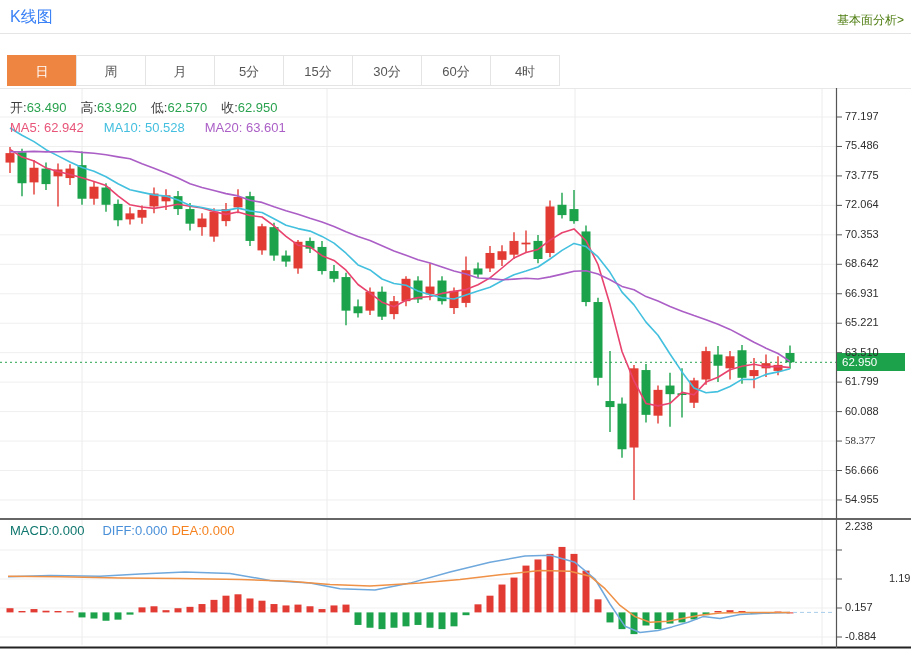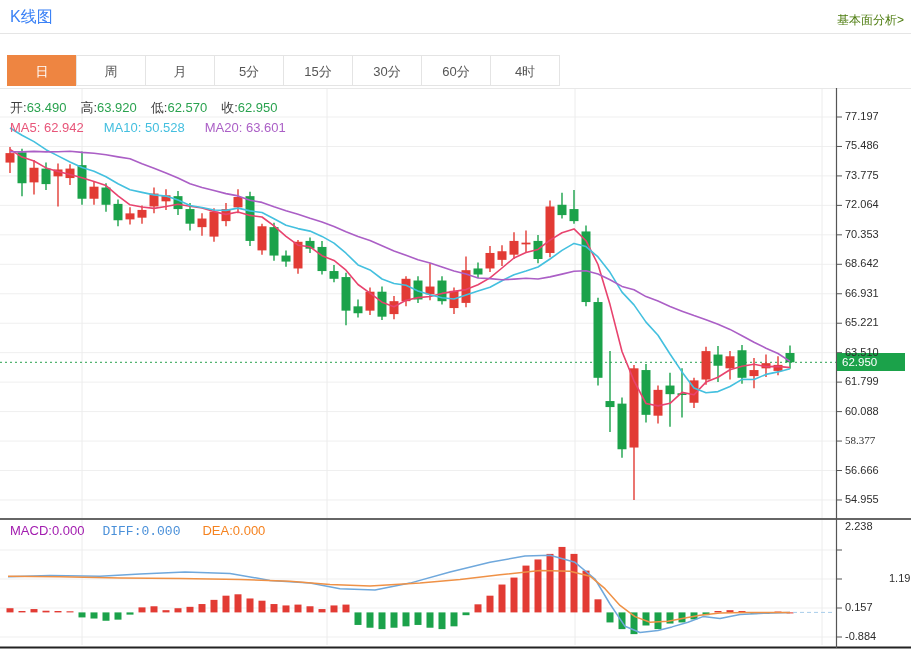--- a/index.html
+++ b/index.html
@@ -15,22 +15,22 @@
   .tab.selected{background:#ee8541;color:#fff;border-color:#ee8541;}
   #chart-svg{left:0;top:0;width:911px;height:650px;pointer-events:none;}
   .ohlc-row{left:10px;top:99px;font-size:13px;white-space:nowrap;}
   .ohlc-row .lbl{color:#3d3d3d;}
   .ohlc-row .val{color:#2aa24f;margin-right:14px;}
   .ma-row{left:10px;top:120px;font-size:13px;white-space:nowrap;}
   .ma-row .ma5{color:#e85579;margin-right:20px;}
   .ma-row .ma10{color:#44bfdf;margin-right:20px;}
   .ma-row .ma20{color:#ab5fc6;}
   .macd-row{left:10px;top:523px;font-size:13px;white-space:nowrap;}
-  .macd-row .macd{color:#a21caf;margin-right:18px;}
-  .macd-row .diff{color:#4a90d9;margin-right:22px;font-family:Liberation Mono, monospace;}
+  .macd-row .macd{color:#0f766e;margin-right:18px;}
+  .macd-row .diff{color:#4a90d9;margin-right:4px;}
   .macd-row .dea{color:#f5821f;}
   .tick-label{font-size:11px;color:#2d2d2d;left:845px;white-space:nowrap;}
   .price-badge{left:837px;width:68px;height:18px;line-height:18px;background:#1ba24a;color:#fff;
                font-size:11.5px;padding-left:5px;box-sizing:border-box;}
 </style>
 </head>
 <body>
 
 <div class="abs header-title">K线图</div>
 <a class="abs header-link">基本面分析&gt;</a>

